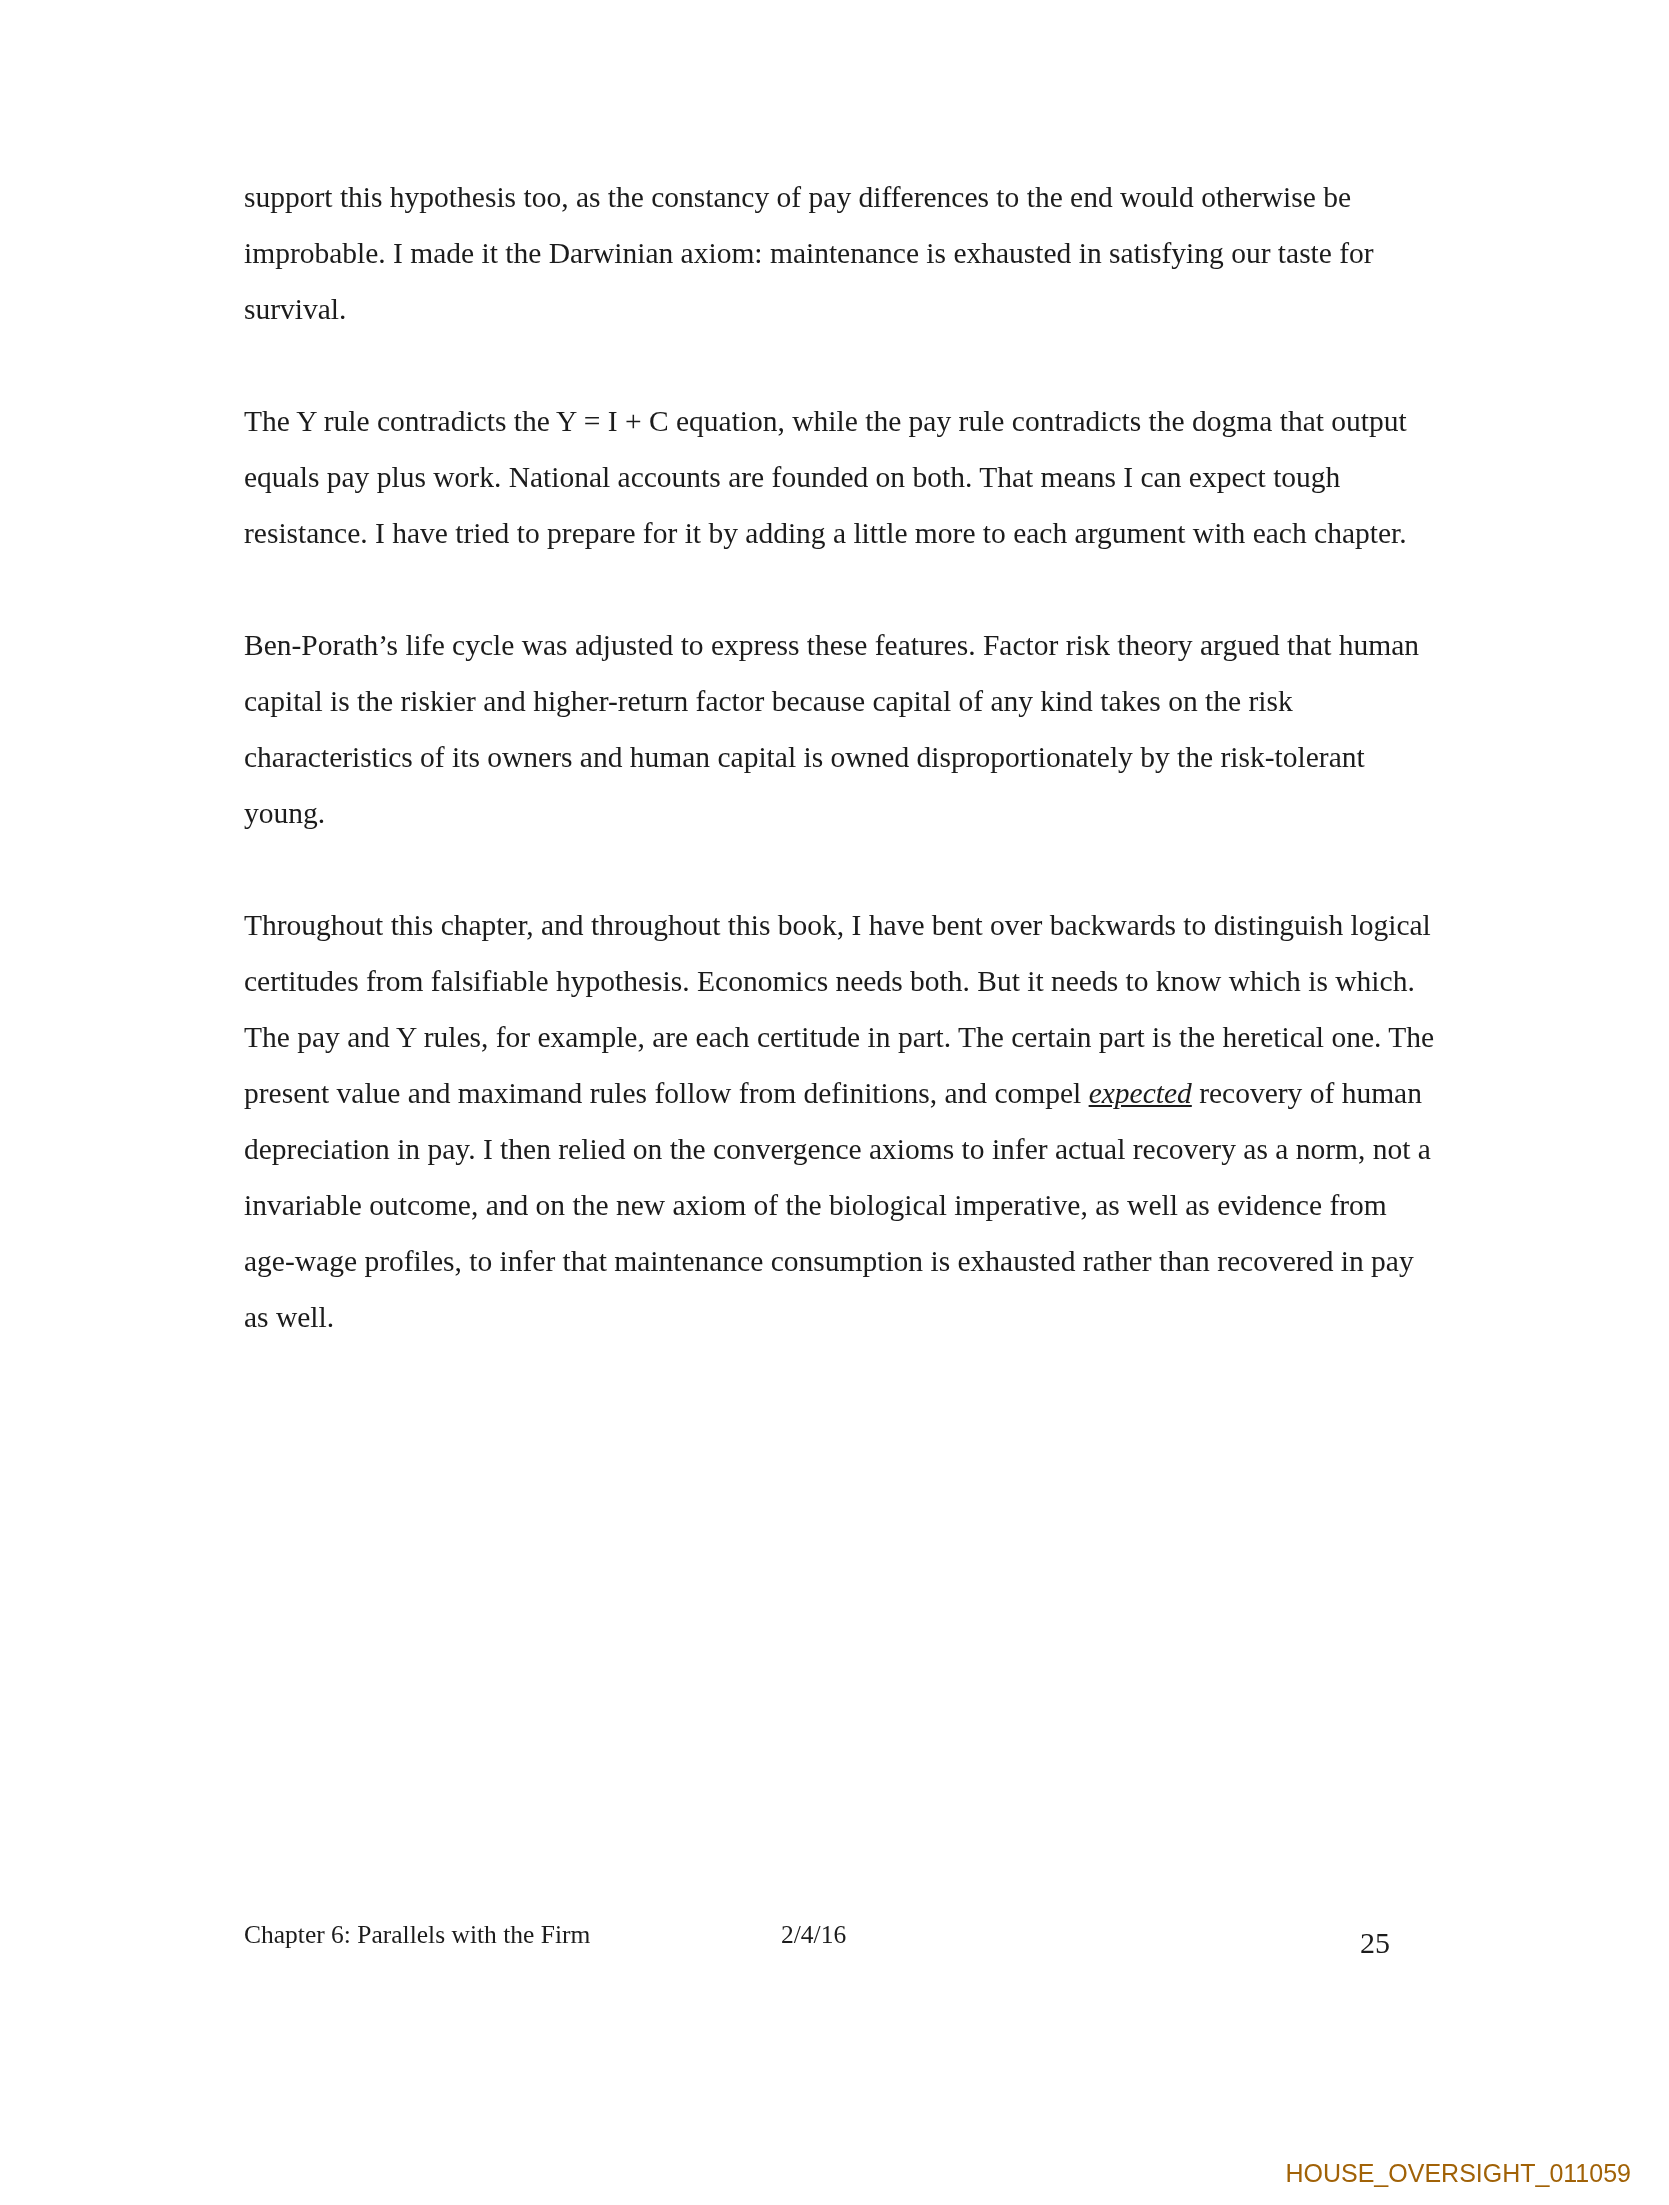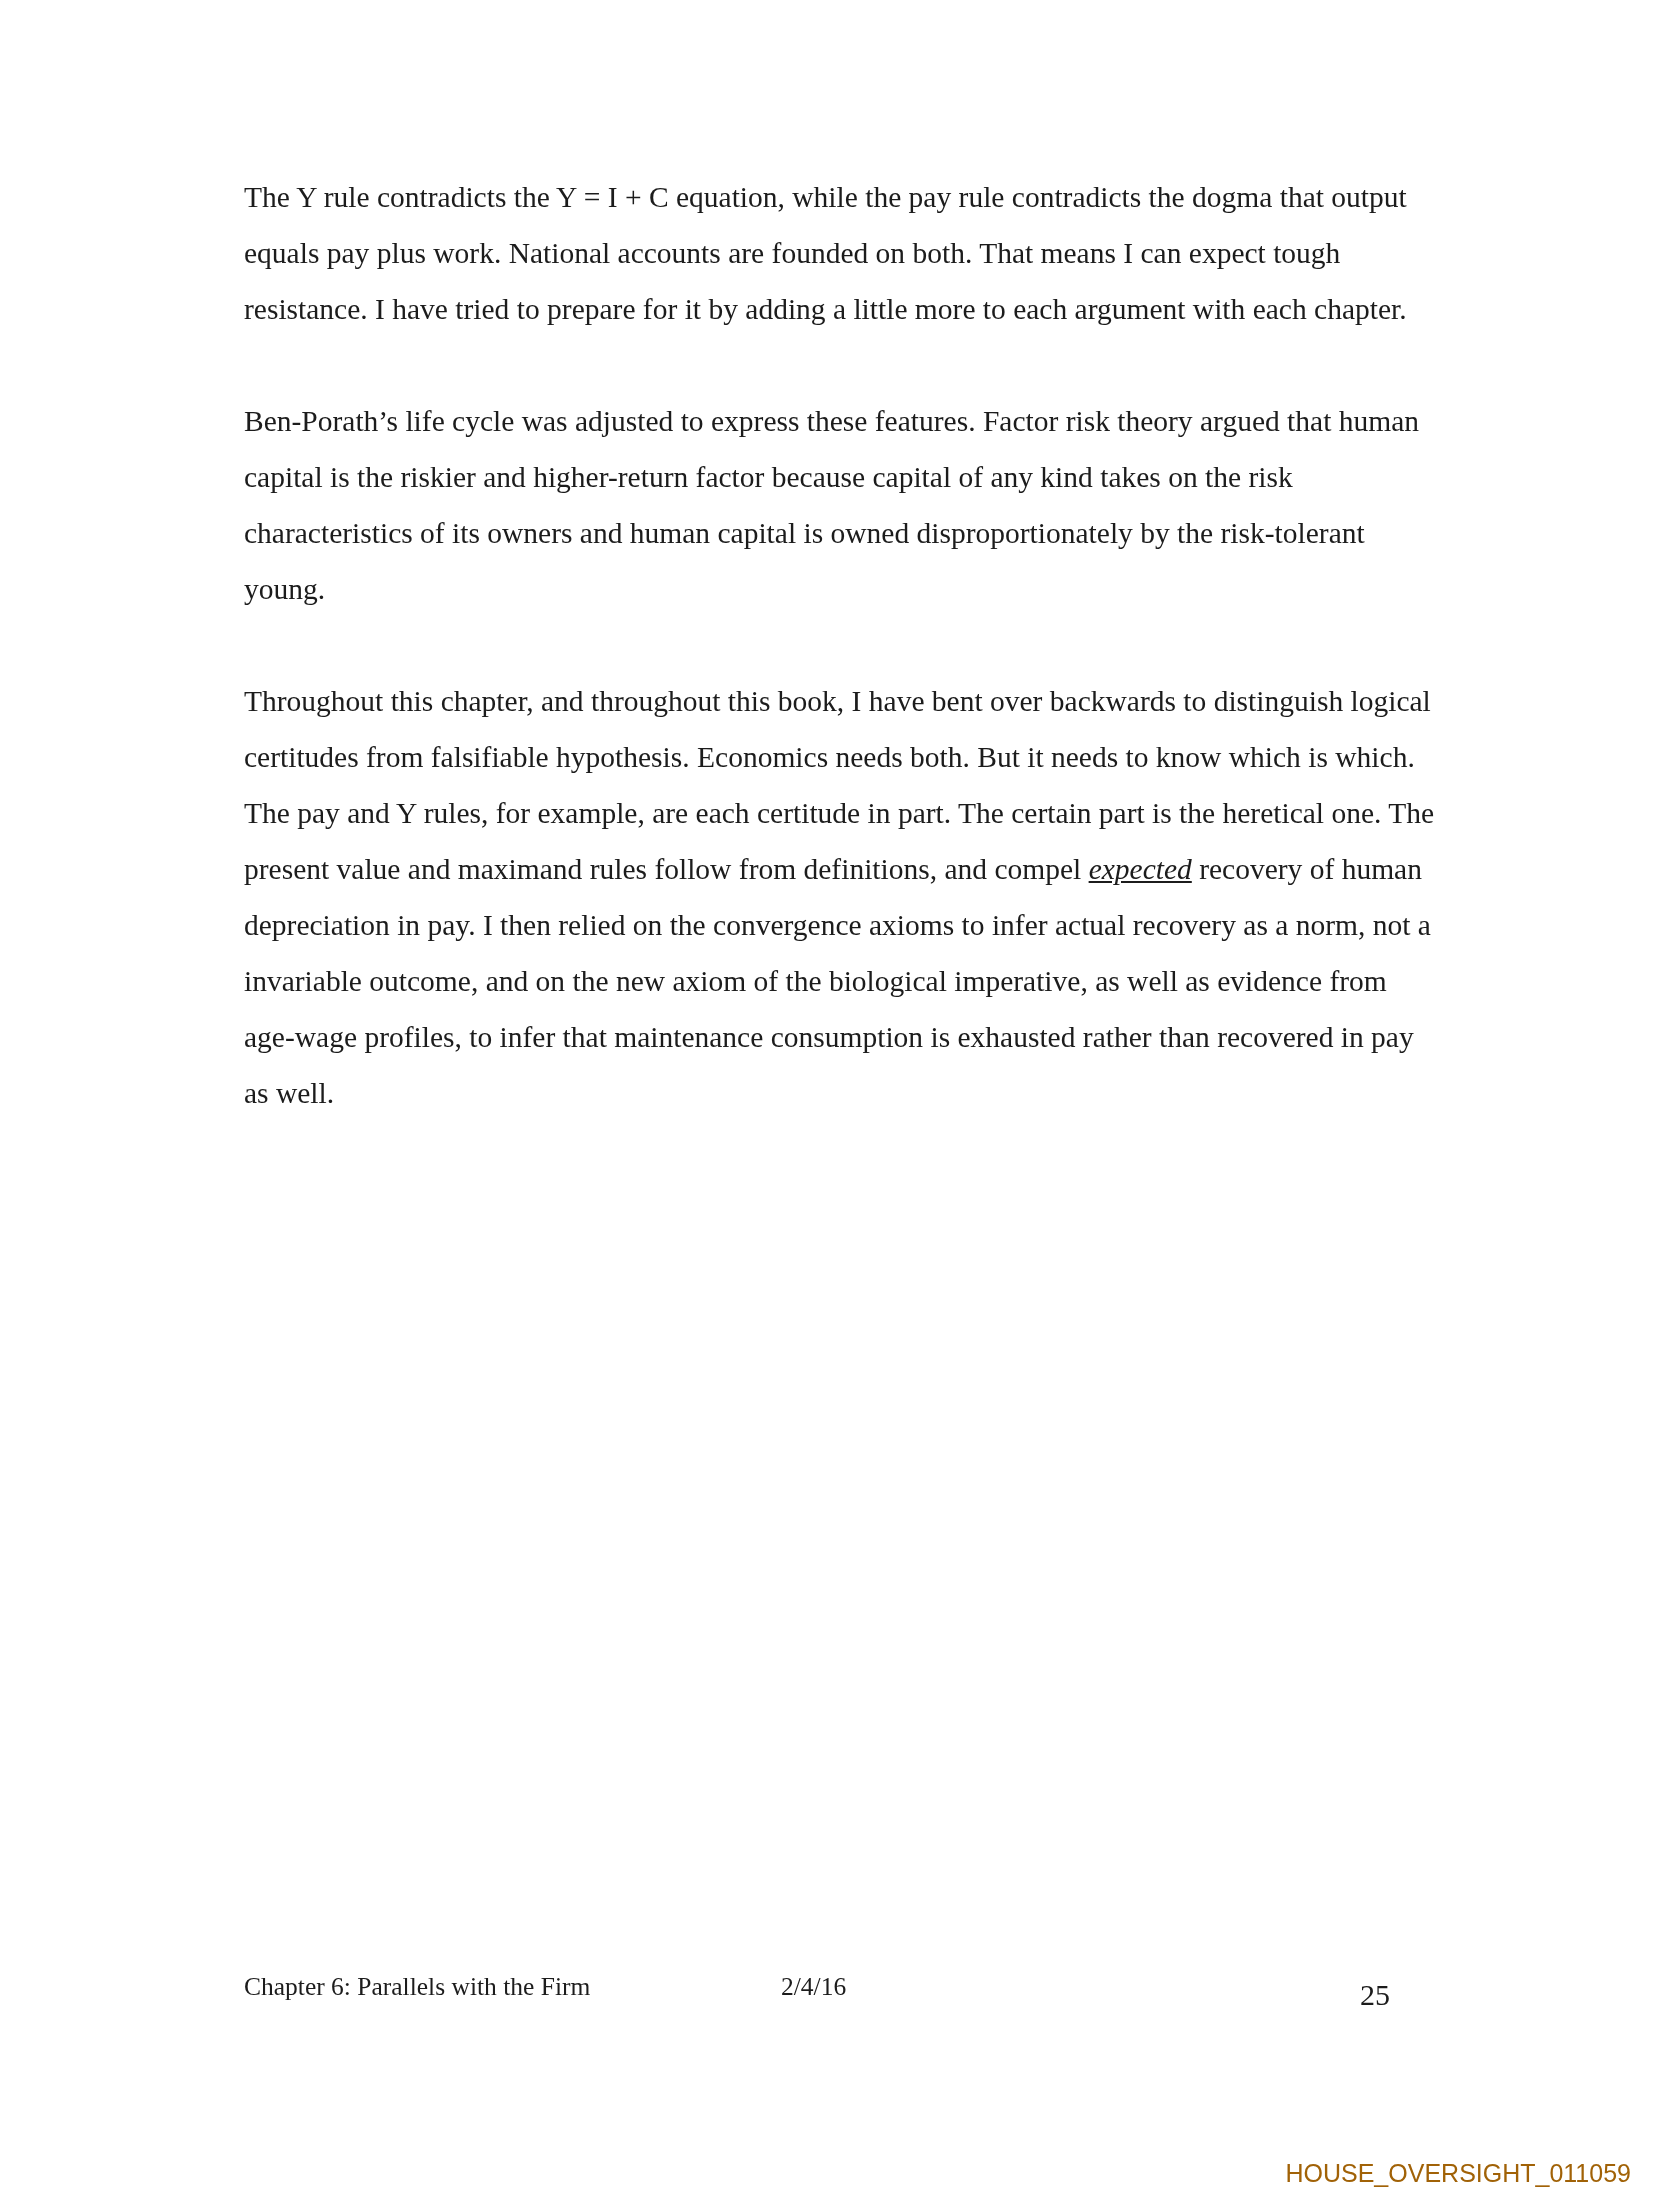--- a/index.html
+++ b/index.html
@@ -27,21 +27,21 @@
   .content p {
     margin: 0 0 56px 0;
   }
   .content em {
     font-style: italic;
     text-decoration: underline;
   }
   .footer {
     position: absolute;
     left: 244px;
-    top: 1972px;
+    top: 1920px;
     width: 1185px;
     height: 46px;
     font-size: 25.5px;
     color: #1c1c1c;
   }
   .footer .chapter {
     position: absolute;
     left: 0;
     top: 0;
     white-space: nowrap;
@@ -69,20 +69,21 @@
     color: #a16207;
     white-space: nowrap;
   }
 </style>
 </head>
 <body>
 
 <div class="page">
 
   <div class="content">
+    <p>support this hypothesis too, as the constancy of pay differences to the end would otherwise be improbable. I made it the Darwinian axiom: maintenance is exhausted in satisfying our taste for survival.</p>
     <p>The Y rule contradicts the Y = I + C equation, while the pay rule contradicts the dogma that output equals pay plus work. National accounts are founded on both. That means I can expect tough resistance. I have tried to prepare for it by adding a little more to each argument with each chapter.</p>
     <p>Ben-Porath’s life cycle was adjusted to express these features. Factor risk theory argued that human capital is the riskier and higher-return factor because capital of any kind takes on the risk characteristics of its owners and human capital is owned disproportionately by the risk-tolerant young.</p>
     <p><span>Throughout this chapter, and throughout this book, I have bent over backwards to distinguish logical certitudes from falsifiable hypothesis. Economics needs both. But it needs to know which is which. The pay and Y rules, for example, are each certitude in part. The certain part is the heretical one. The present value and maximand rules follow from definitions, and compel </span><em>expected</em><span> recovery of human depreciation in pay. I then relied on the convergence axioms to infer actual recovery as a norm, not a invariable outcome, and on the new axiom of the biological imperative, as well as evidence from age-wage profiles, to infer that maintenance consumption is exhausted rather than recovered in pay as well.</span></p>
   </div>
 
   <div class="footer">
     <span class="chapter">Chapter 6: Parallels with the Firm</span>
     <span class="date">2/4/16</span>
     <span class="pagenum">25</span>
   </div>

